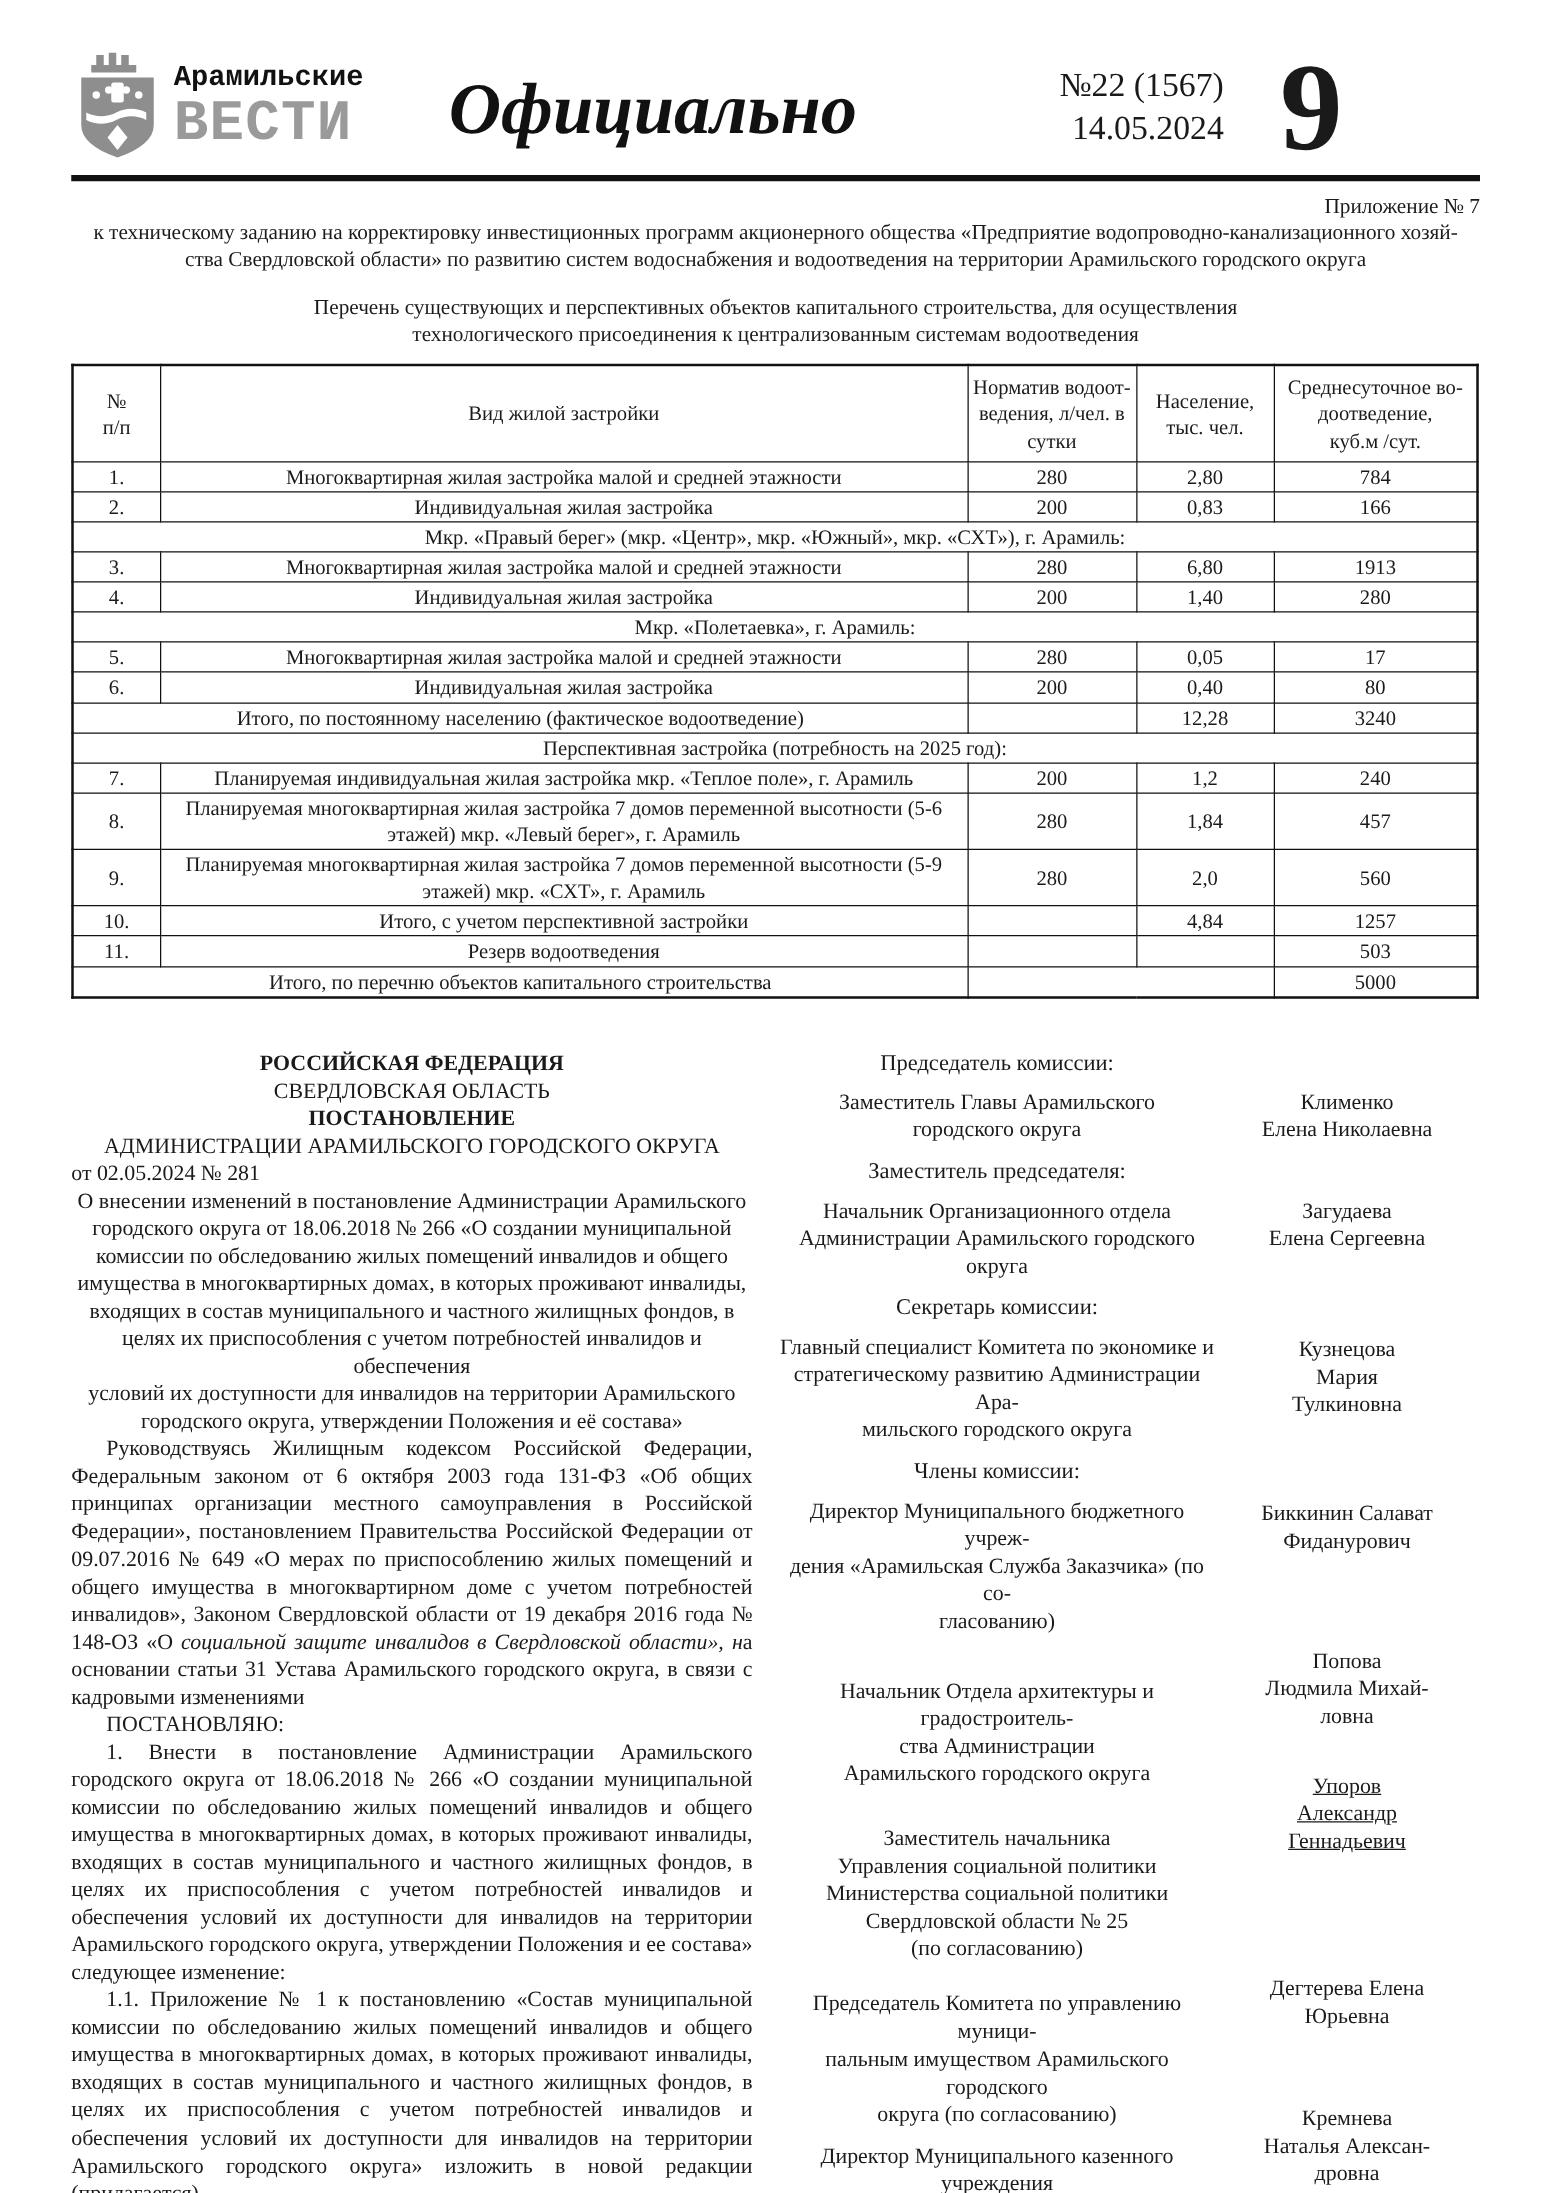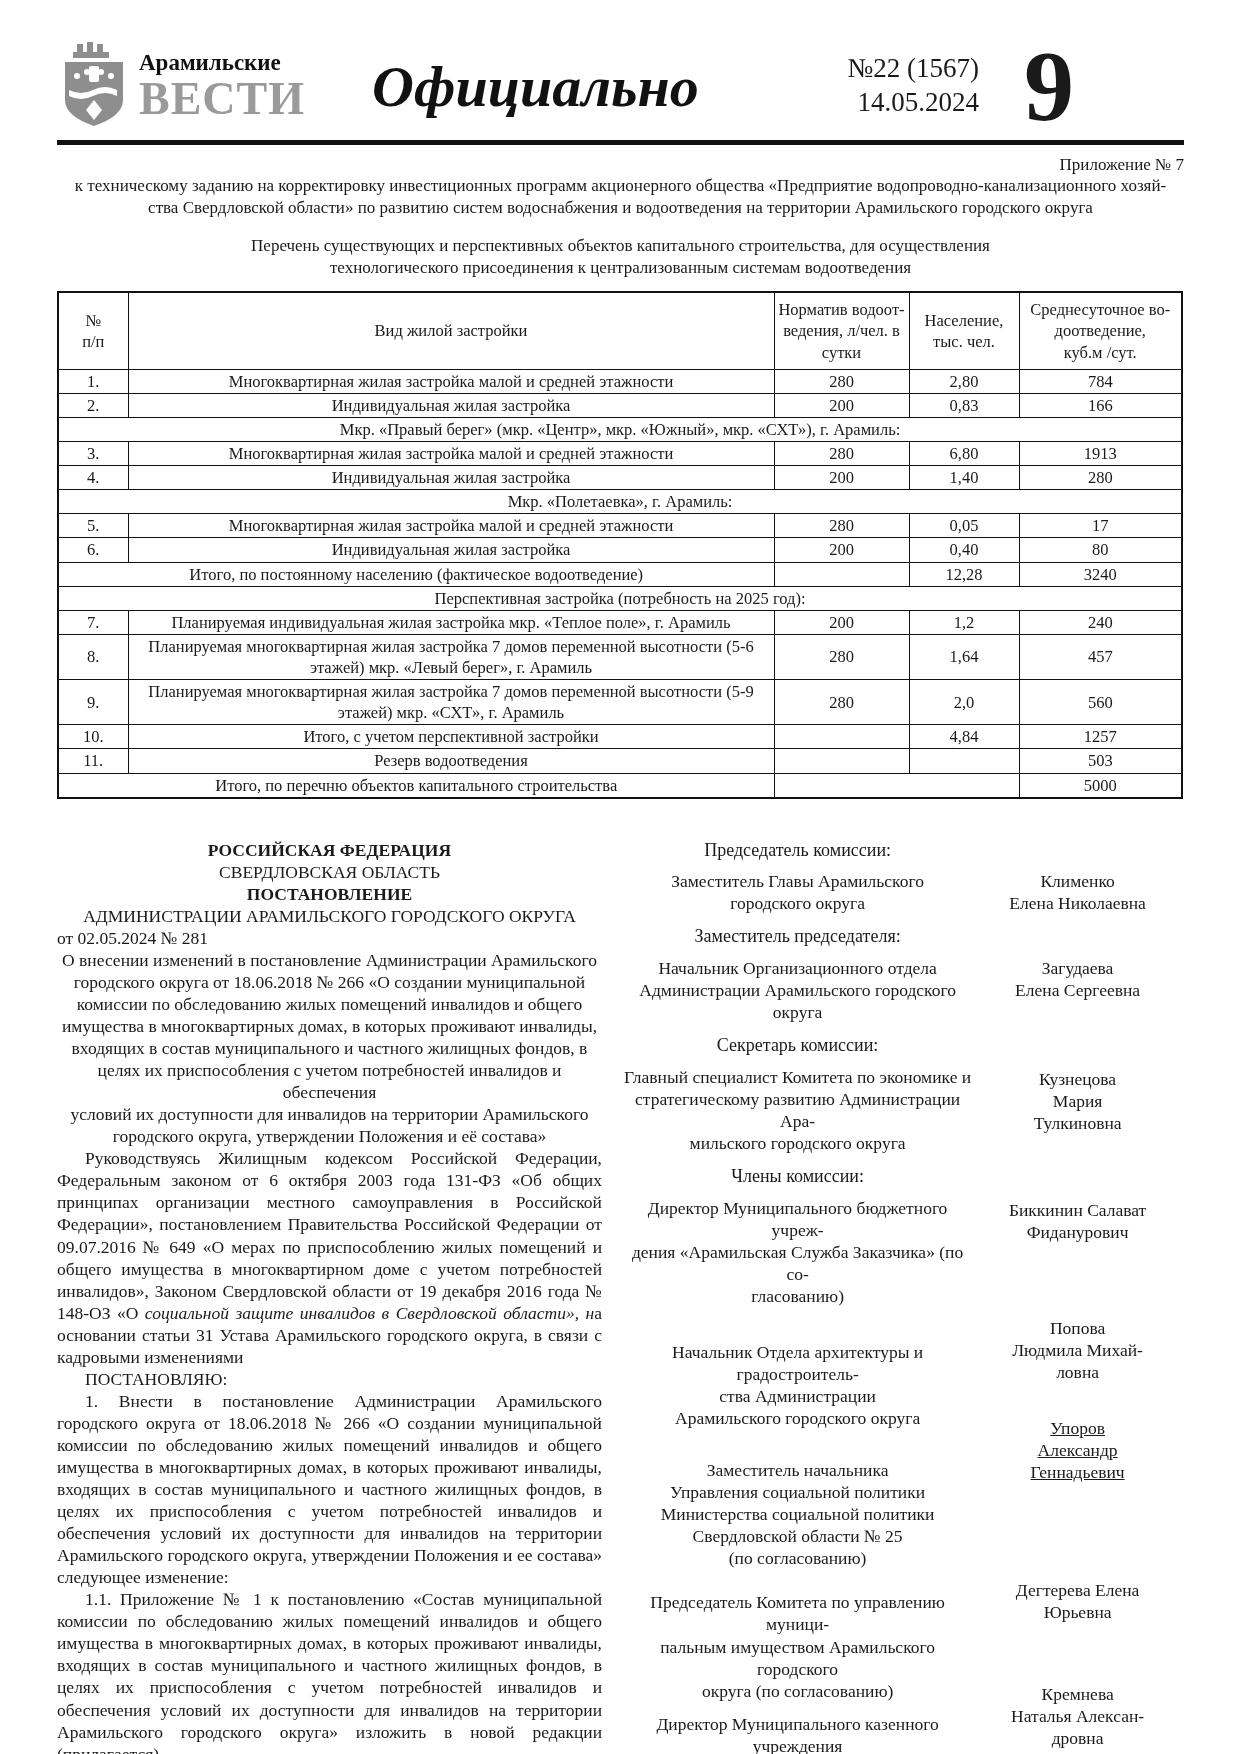--- a/index.html
+++ b/index.html
@@ -3,24 +3,24 @@
 <meta charset="utf-8">
 <style>
   html,body{margin:0;padding:0;background:#fff;color:#1a1a1a;}
   body{width:1241px;font-family:"Liberation Serif",serif;}
   .page{box-sizing:border-box;width:1241px;min-height:1754px;padding:38px 57px 30px 57px;background:#fff;}
 
   
   .masthead{display:flex;align-items:center;height:96px;}
   .logo{display:flex;align-items:center;width:270px;flex:0 0 auto;}
   .logo svg{display:block;}
-  .logo-text{margin-left:8px;font-family:Liberation Serif, serif;line-height:1;}
+  .logo-text{margin-left:8px;font-family:Liberation Mono, monospace;line-height:1;}
   .logo-top{font-size:23px;font-weight:bold;color:#111;margin-bottom:2px;}
   .logo-bottom{font-size:46px;font-weight:bold;color:#9a9a9a;letter-spacing:1px;}
-  .section-title{flex:1;margin-left:45px;font-size:58px;font-style:italic;font-weight:600;font-family:"Liberation Serif",serif;color:#111;}
+  .section-title{flex:1;margin-left:32px;font-size:58px;font-style:italic;font-weight:600;font-family:"Liberation Serif",serif;color:#111;}
   .issue-block{font-size:27px;text-align:right;line-height:1.25;margin-right:45px;}
   .page-num{font-size:100px;font-weight:bold;line-height:0.9;margin-right:110px;}
   .rule{height:5px;background:#111;margin-top:6px;}
 
   
   .annex-label{margin-top:10px;text-align:right;font-size:17px;}
   .annex-intro{text-align:center;font-size:17px;line-height:1.3;white-space:pre-line;}
   .table-title{margin-top:16px;text-align:center;font-size:17px;line-height:1.3;white-space:pre-line;}
   table.water{border-collapse:collapse;margin-top:12px;width:1124px;table-layout:fixed;}
   table.water th,table.water td{border:1px solid #111;font-size:16.5px;text-align:center;vertical-align:middle;padding:1px 5px;line-height:1.28;}
@@ -193,21 +193,21 @@
           <td>7.</td>
           <td>Планируемая индивидуальная жилая застройка мкр. «Теплое поле», г. Арамиль</td>
           <td>200</td>
           <td>1,2</td>
           <td>240</td>
         </tr>
         <tr>
           <td>8.</td>
           <td>Планируемая многоквартирная жилая застройка 7 домов переменной высотности (5-6 этажей) мкр. «Левый берег», г. Арамиль</td>
           <td>280</td>
-          <td>1,64</td>
+          <td>1,84</td>
           <td>457</td>
         </tr>
         <tr>
           <td>9.</td>
           <td>Планируемая многоквартирная жилая застройка 7 домов переменной высотности (5-9 этажей) мкр. «СХТ», г. Арамиль</td>
           <td>280</td>
           <td>2,0</td>
           <td>560</td>
         </tr>
         <tr>

